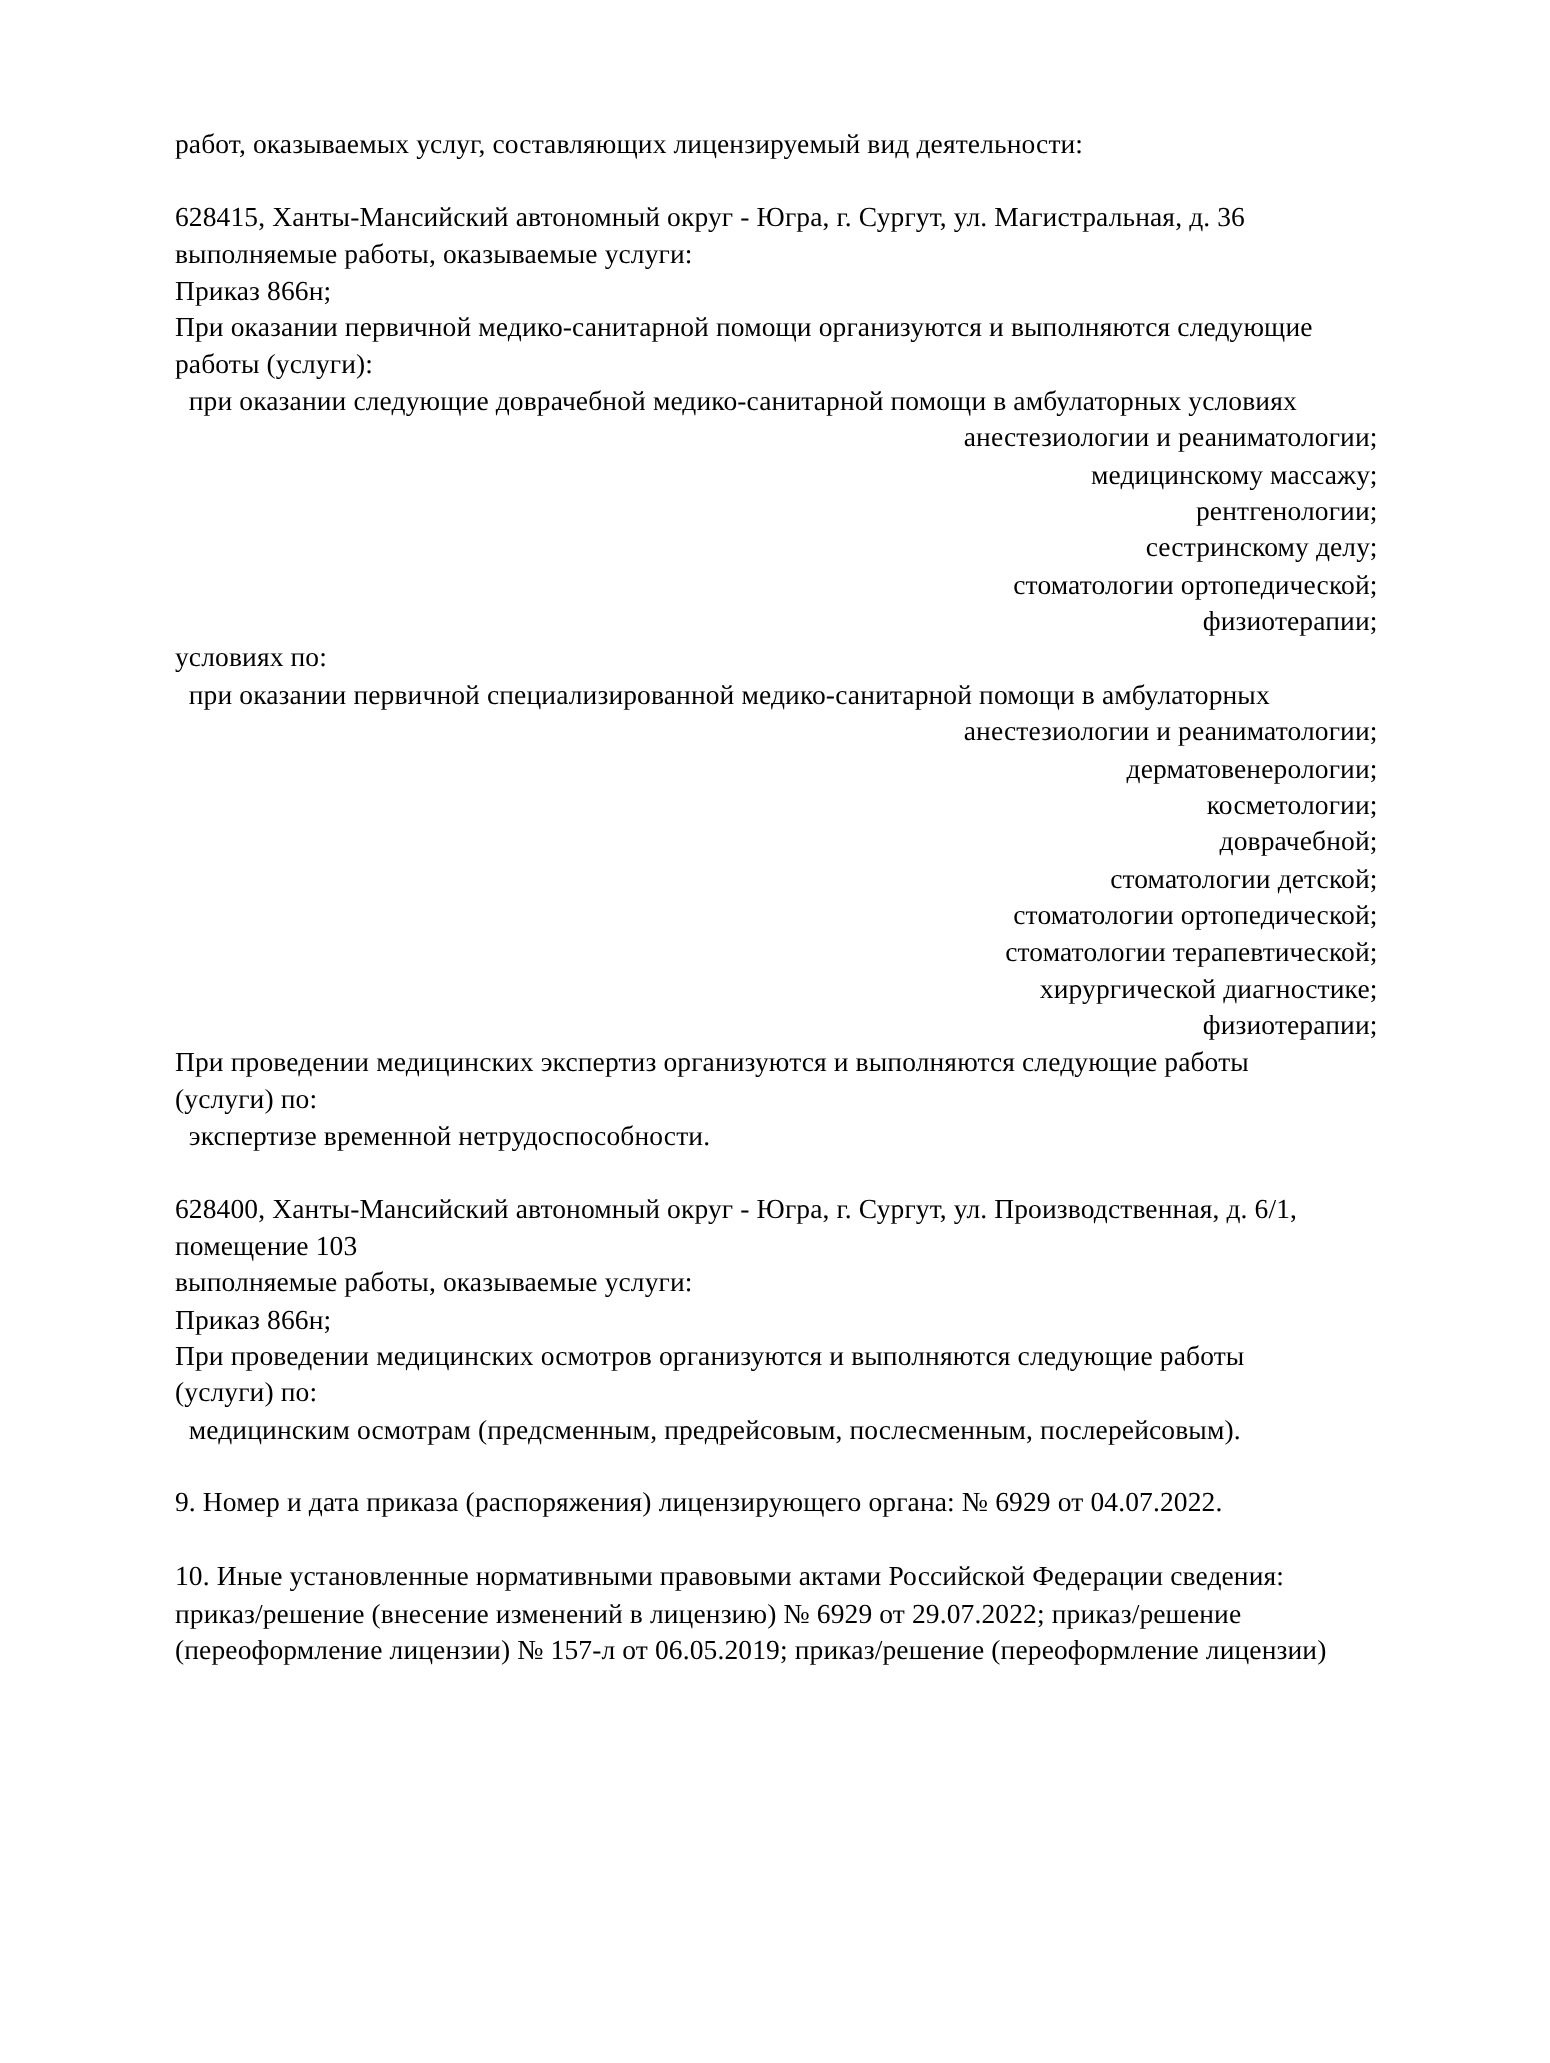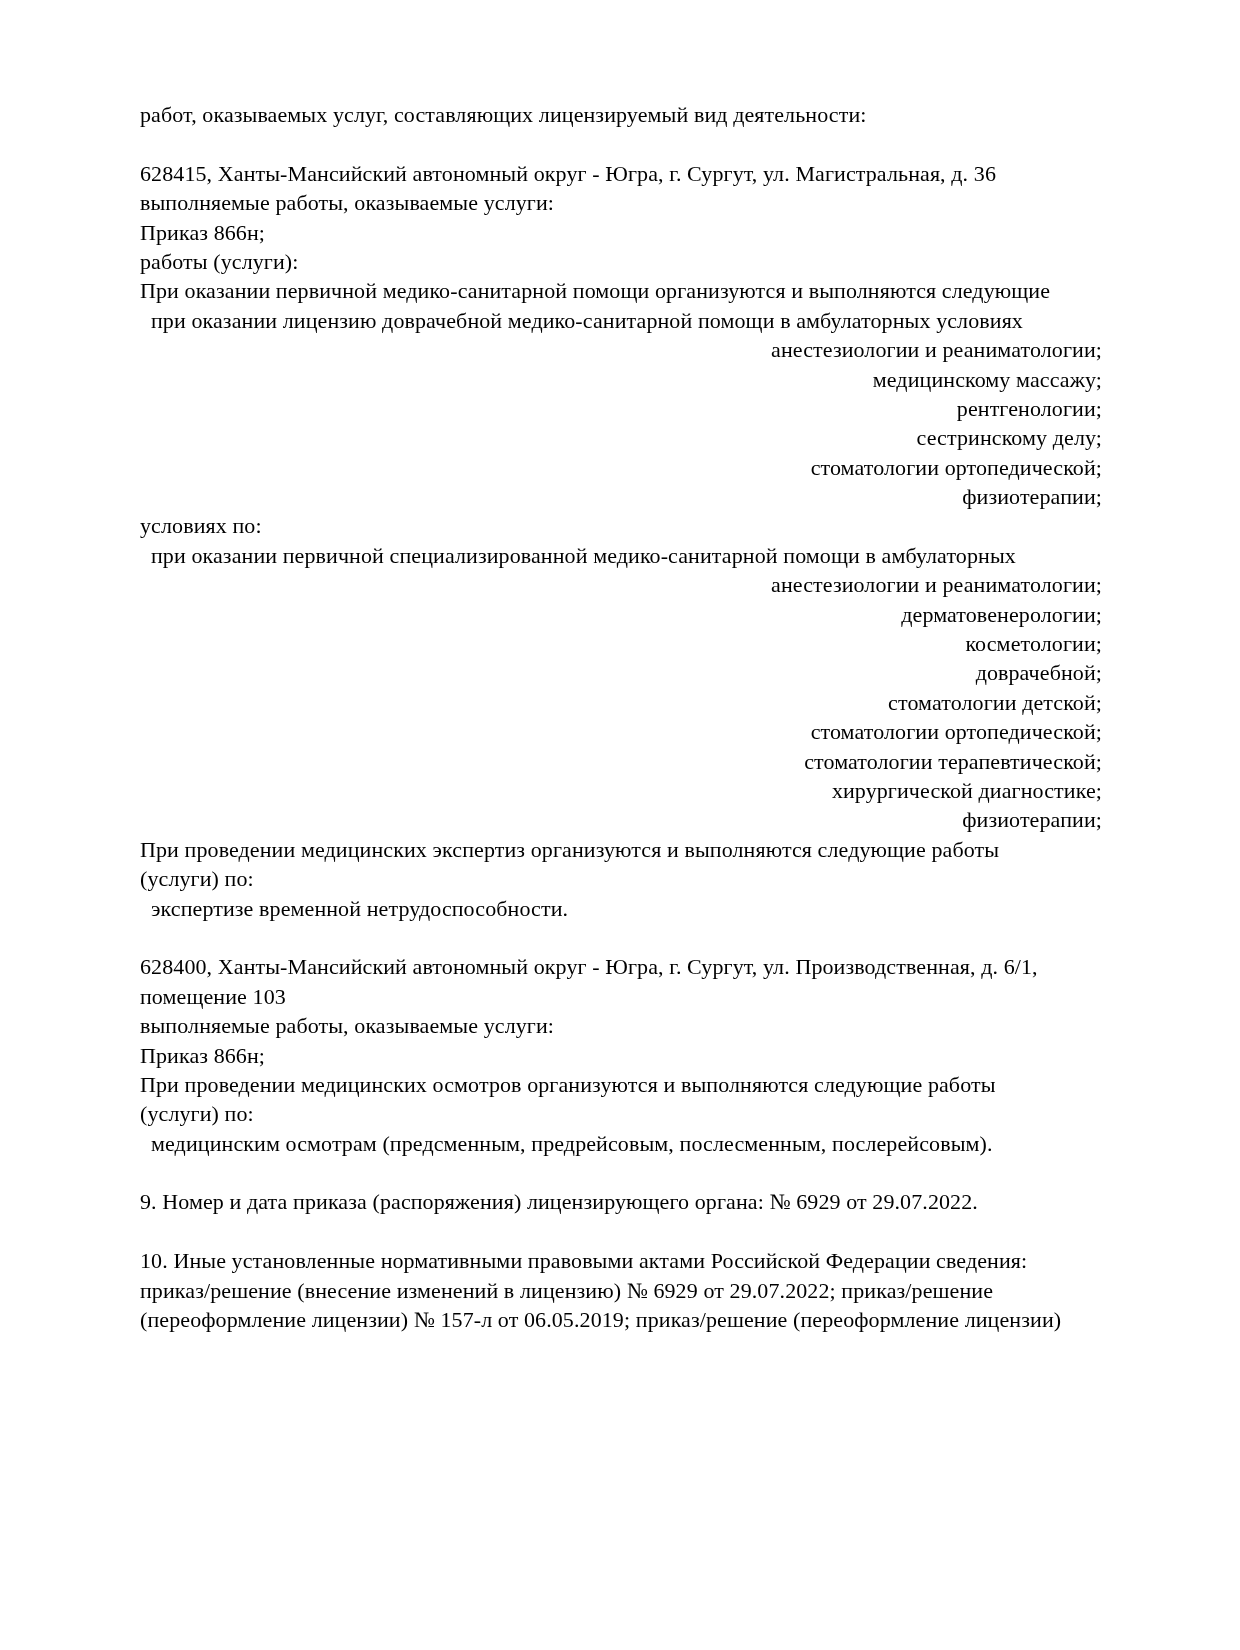--- a/index.html
+++ b/index.html
@@ -35,23 +35,23 @@
 </head>
 <body>
 
 <div class="page">
   <div>
       <div class="line ind0">работ, оказываемых услуг, составляющих лицензируемый вид деятельности:</div>
       <div class="line ind0"></div>
       <div class="line ind0">628415, Ханты-Мансийский автономный округ - Югра, г. Сургут, ул. Магистральная, д. 36</div>
       <div class="line ind0">выполняемые работы, оказываемые услуги:</div>
       <div class="line ind0">Приказ 866н;</div>
+      <div class="line ind0">При оказании первичной медико-санитарной помощи организуются и выполняются следующие</div>
       <div class="line ind0">работы (услуги):</div>
-      <div class="line ind0">При оказании первичной медико-санитарной помощи организуются и выполняются следующие</div>
-      <div class="line ind1">при оказании лицензию доврачебной медико-санитарной помощи в амбулаторных условиях</div>
+      <div class="line ind1">при оказании следующие доврачебной медико-санитарной помощи в амбулаторных условиях</div>
       <div class="line ind2">анестезиологии и реаниматологии;</div>
       <div class="line ind2">медицинскому массажу;</div>
       <div class="line ind2">рентгенологии;</div>
       <div class="line ind2">сестринскому делу;</div>
       <div class="line ind2">стоматологии ортопедической;</div>
       <div class="line ind2">физиотерапии;</div>
       <div class="line ind0">условиях по:</div>
       <div class="line ind1">при оказании первичной специализированной медико-санитарной помощи в амбулаторных</div>
       <div class="line ind2">анестезиологии и реаниматологии;</div>
       <div class="line ind2">дерматовенерологии;</div>
@@ -67,19 +67,19 @@
       <div class="line ind1">экспертизе временной нетрудоспособности.</div>
       <div class="line ind0"></div>
       <div class="line ind0">628400, Ханты-Мансийский автономный округ - Югра, г. Сургут, ул. Производственная, д. 6/1,</div>
       <div class="line ind0">помещение 103</div>
       <div class="line ind0">выполняемые работы, оказываемые услуги:</div>
       <div class="line ind0">Приказ 866н;</div>
       <div class="line ind0">При проведении медицинских осмотров организуются и выполняются следующие работы</div>
       <div class="line ind0">(услуги) по:</div>
       <div class="line ind1">медицинским осмотрам (предсменным, предрейсовым, послесменным, послерейсовым).</div>
       <div class="line ind0"></div>
-      <div class="line ind0">9. Номер и дата приказа (распоряжения) лицензирующего органа: № 6929 от 29.07.2022.</div>
+      <div class="line ind0">9. Номер и дата приказа (распоряжения) лицензирующего органа: № 6929 от 04.07.2022.</div>
       <div class="line ind0"></div>
       <div class="line ind0">10. Иные установленные нормативными правовыми актами Российской Федерации сведения:</div>
       <div class="line ind0">приказ/решение (внесение изменений в лицензию) № 6929 от 29.07.2022; приказ/решение</div>
       <div class="line ind0">(переоформление лицензии) № 157-л от 06.05.2019; приказ/решение (переоформление лицензии)</div>
     </div>
 </div>
 
 </body></html>

